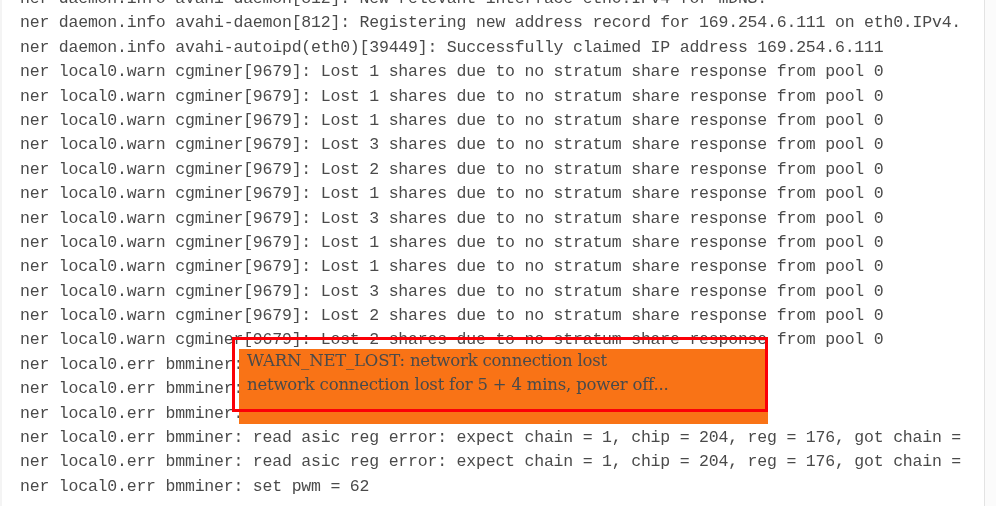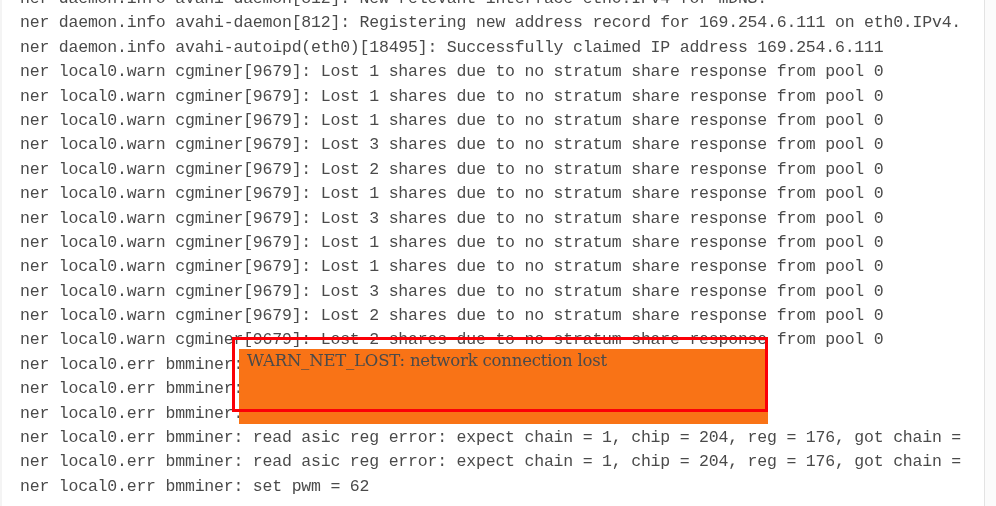--- a/index.html
+++ b/index.html
@@ -90,21 +90,21 @@
 </head>
 <body>
 
 <div id="screen">
 
   <div id="page-edge-left"></div>
 
   <div id="log">
       <div class="log-line">ner daemon.info avahi-daemon[812]: New relevant interface eth0.IPv4 for mDNS.</div>
       <div class="log-line">ner daemon.info avahi-daemon[812]: Registering new address record for 169.254.6.111 on eth0.IPv4.</div>
-      <div class="log-line">ner daemon.info avahi-autoipd(eth0)[18495]: Successfully claimed IP address 169.254.6.111</div>
+      <div class="log-line">ner daemon.info avahi-autoipd(eth0)[39449]: Successfully claimed IP address 169.254.6.111</div>
       <div class="log-line">ner local0.warn cgminer[9679]: Lost 1 shares due to no stratum share response from pool 0</div>
       <div class="log-line">ner local0.warn cgminer[9679]: Lost 1 shares due to no stratum share response from pool 0</div>
       <div class="log-line">ner local0.warn cgminer[9679]: Lost 1 shares due to no stratum share response from pool 0</div>
       <div class="log-line">ner local0.warn cgminer[9679]: Lost 3 shares due to no stratum share response from pool 0</div>
       <div class="log-line">ner local0.warn cgminer[9679]: Lost 2 shares due to no stratum share response from pool 0</div>
       <div class="log-line">ner local0.warn cgminer[9679]: Lost 1 shares due to no stratum share response from pool 0</div>
       <div class="log-line">ner local0.warn cgminer[9679]: Lost 3 shares due to no stratum share response from pool 0</div>
       <div class="log-line">ner local0.warn cgminer[9679]: Lost 1 shares due to no stratum share response from pool 0</div>
       <div class="log-line">ner local0.warn cgminer[9679]: Lost 1 shares due to no stratum share response from pool 0</div>
       <div class="log-line">ner local0.warn cgminer[9679]: Lost 3 shares due to no stratum share response from pool 0</div>
@@ -113,19 +113,20 @@
       <div class="log-line">ner local0.err bmminer: WARN_NET_LOST: network connection lost</div>
       <div class="log-line">ner local0.err bmminer: will power off in 4 mins in case not resume</div>
       <div class="log-line">ner local0.err bmminer: !!! REG_TYPE = 1. 1870921728</div>
       <div class="log-line">ner local0.err bmminer: read asic reg error: expect chain = 1, chip = 204, reg = 176, got chain =</div>
       <div class="log-line">ner local0.err bmminer: read asic reg error: expect chain = 1, chip = 204, reg = 176, got chain =</div>
       <div class="log-line">ner local0.err bmminer: set pwm = 62</div>
     </div>
 
   <div id="annotation-text">
       <div class="ann-line">WARN_NET_LOST: network connection lost</div>
+      <div class="ann-line">network connection lost for 5 + 4 mins, power off...</div>
     </div>
 
   <div id="annotation-box"></div>
 
   <div id="page-edge-right"></div>
 
 </div>
 
 </body></html>

